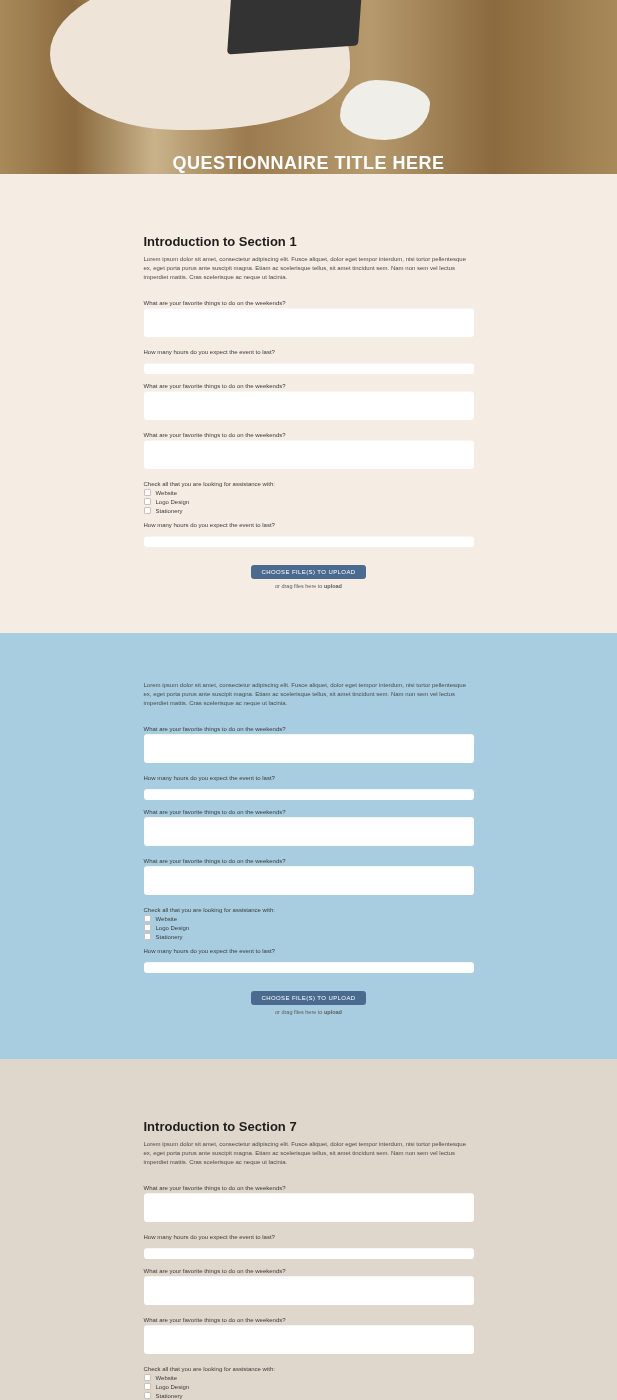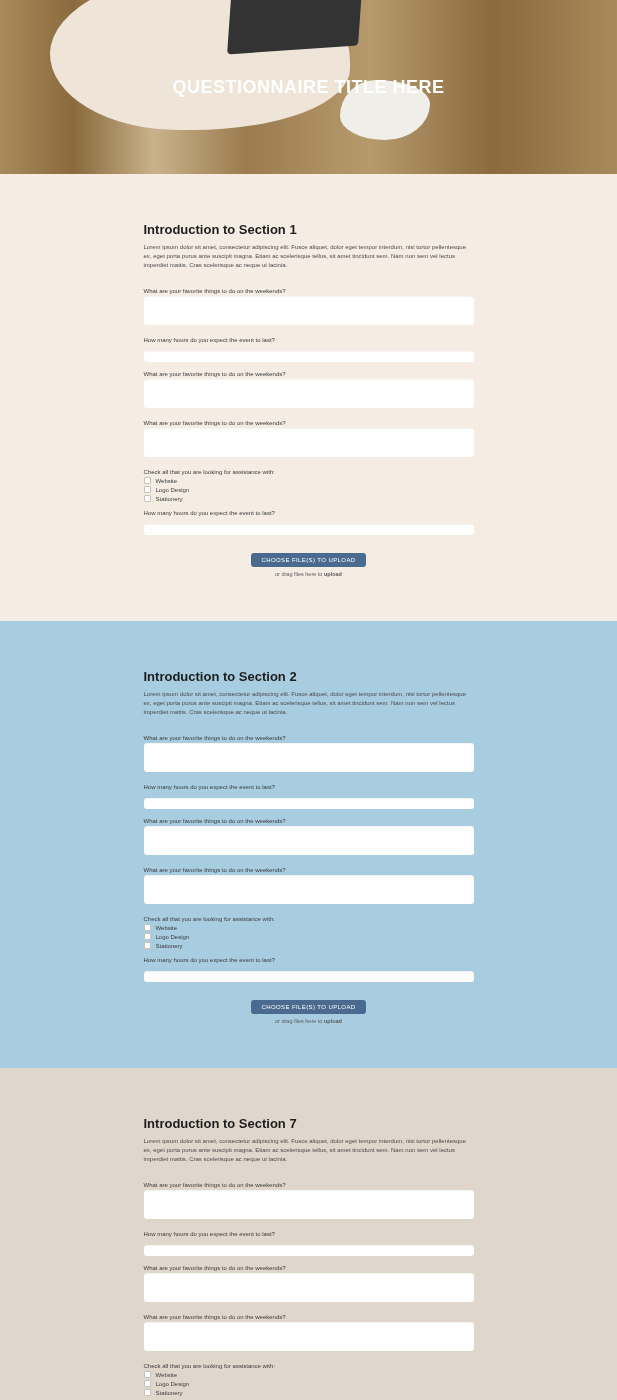--- a/index.html
+++ b/index.html
@@ -7,21 +7,21 @@
     font-family: -apple-system, BlinkMacSystemFont, "Segoe UI", Arial, sans-serif;
     width: 617px;
     background: #fff;
     color: #2a2a2a;
   }
   .hero {
     height: 174px;
     background: linear-gradient(90deg, #a88a5a 0%, #8a6a3e 12%, #c9b28a 25%, #9b7b4f 40%, #b69a6e 60%, #8a6a3e 80%, #a88a5a 100%);
     position: relative;
     display: flex;
-    align-items: center;
+    align-items: flex-end;
     justify-content: center;
     overflow: hidden;
   }
   .hero-figure {
     position: absolute;
     top: -20px;
     left: 60px;
     width: 320px;
     height: 190px;
   }
@@ -65,20 +65,21 @@
   }
   .section.beige  { background: #f5ede4; }
   .section.blue   { background: #a8cde0; }
   .section.greige { background: #e0d7cc; }
 
   .section-title {
     font-size: 13px;
     font-weight: 800;
     color: #1d1d1d;
     margin-bottom: 6px;
+    margin-top: 12px;
   }
   .section-desc {
     font-size: 6px;
     line-height: 1.5;
     color: #4a4a4a;
     margin-bottom: 18px;
   }
   .field-label {
     font-size: 6px;
     color: #3a3a3a;
@@ -183,21 +184,20 @@
       <button class="btn">CHOOSE FILE(S) TO UPLOAD</button>
       <div class="upload-hint">
         <span>or drag files here to </span><b>upload</b>
       </div>
     </div>
   </div>
 </div>
 
 <div class="section blue">
   <div class="section-inner">
-    <div class="section-title">Introduction to Section 2</div>
     <div class="section-desc">Lorem ipsum dolor sit amet, consectetur adipiscing elit. Fusce aliquet, dolor eget tempor interdum, nisi tortor pellentesque ex, eget porta purus ante suscipit magna. Etiam ac scelerisque tellus, sit amet tincidunt sem. Nam non sem vel lectus imperdiet mattis. Cras scelerisque ac neque ut lacinia.</div>
 
     <div class="field-label">What are your favorite things to do on the weekends?</div>
     <textarea class="input-textarea" style=""></textarea>
 
     <div class="field-label">How many hours do you expect the event to last?</div>
     <input class="input-text" style="">
 
     <div class="field-label">What are your favorite things to do on the weekends?</div>
     <textarea class="input-textarea" style=""></textarea>

